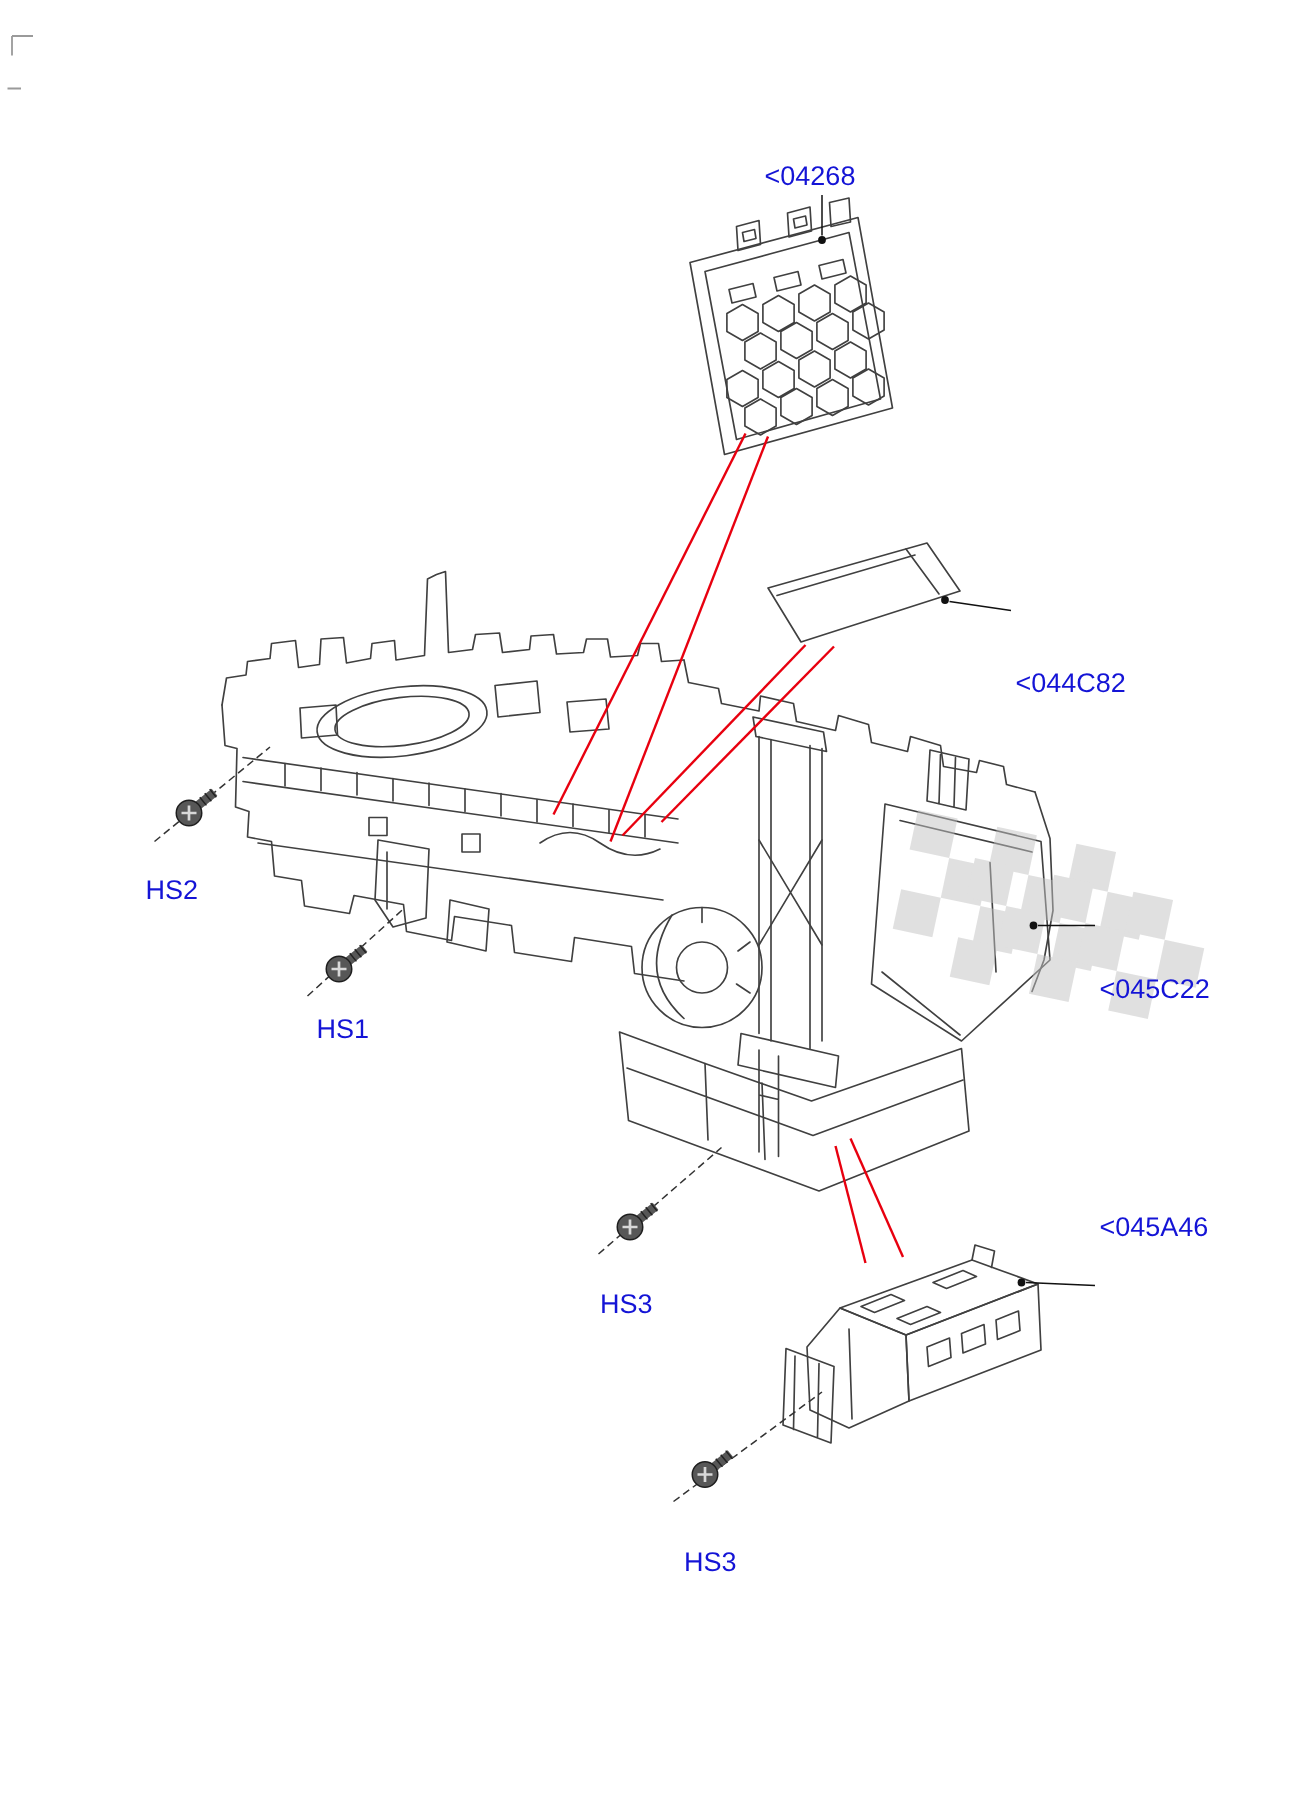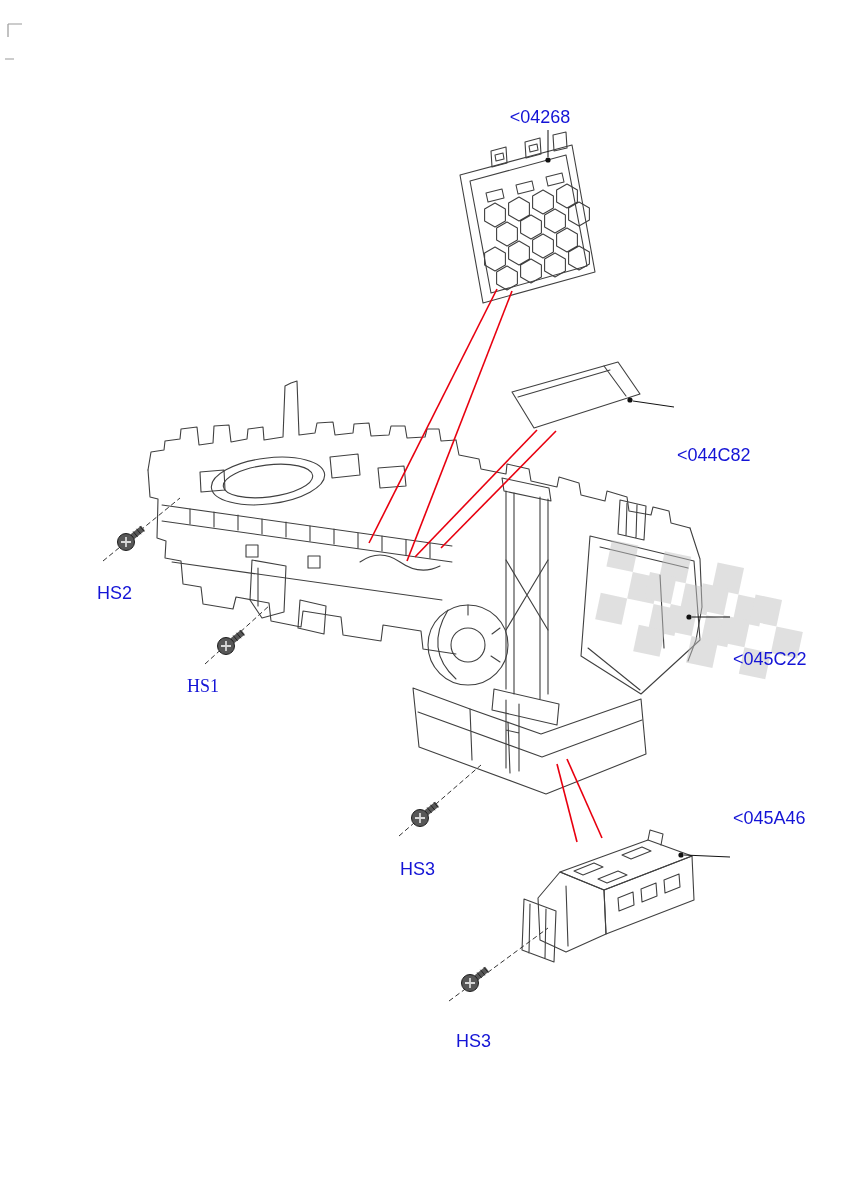--- a/index.html
+++ b/index.html
@@ -195,17 +195,17 @@
     </g>
   </svg>
 
 
   <div class="part-label" style="left:504px;top:107px;width:72px;text-align:center;">&lt;04268</div>
   <div class="part-label" style="left:677px;top:398px;margin-top:47px;">&lt;044C82</div>
   <div class="part-label" style="left:733px;top:609px;margin-top:40px;">&lt;045C22</div>
   <div class="part-label" style="left:733px;top:808px;">&lt;045A46</div>
 
   <div class="part-label" style="left:97px;top:583px;text-align:center;">HS2</div>
-  <div class="part-label" style="left:187px;top:676px;font-family:Liberation Serif, serif;">HS1</div>
+  <div class="part-label" style="left:211px;top:676px;">HS1</div>
   <div class="part-label" style="left:400px;top:859px;">HS3</div>
   <div class="part-label" style="left:456px;top:1031px;">HS3</div>
 
 </div>
 
 </body></html>

